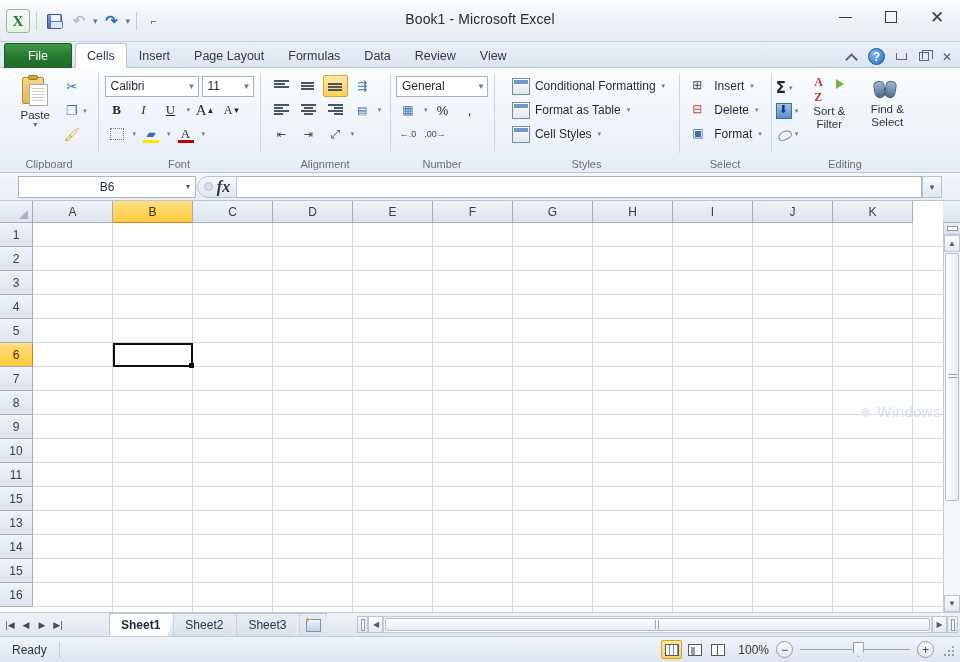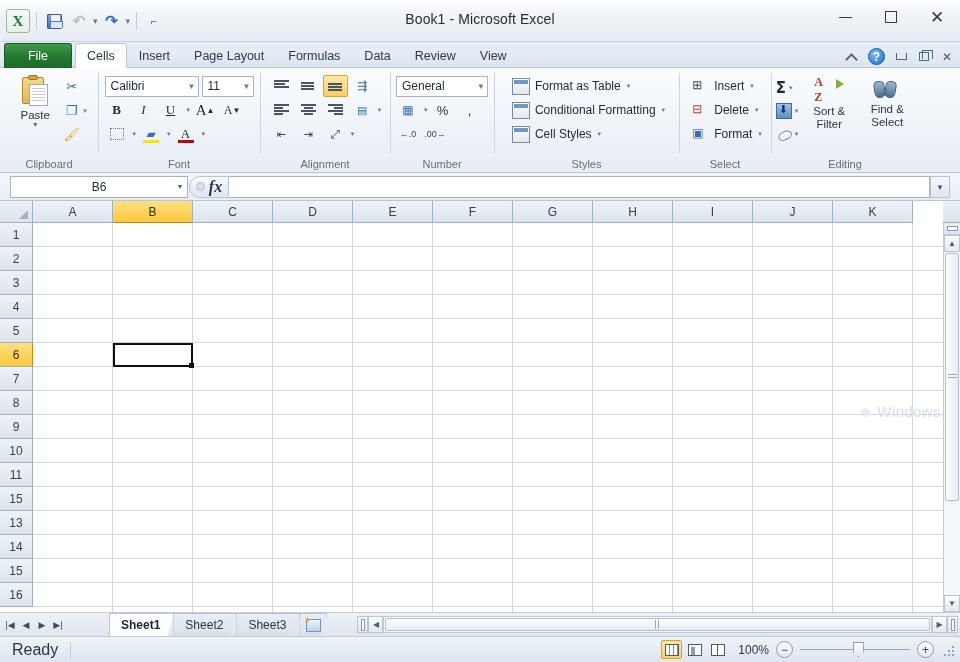--- a/index.html
+++ b/index.html
@@ -131,21 +131,21 @@
   .funnel { position:absolute; right:0; top:3px; width:0; height:0; border-left:8px solid #7fae3f;
             border-top:5px solid transparent; border-bottom:5px solid transparent; }
   .findico { width:28px; height:26px; position:relative; }
   .findico .b1, .findico .b2 { position:absolute; top:5px; width:11px; height:17px; border-radius:5px 5px 6px 6px;
             background:linear-gradient(180deg,#9fb8cf,#4d6d8f); border:1px solid #3a5673; }
   .findico .b1 { left:1px; transform:rotate(-9deg); }
   .findico .b2 { left:12px; transform:rotate(9deg); }
 
   
   .fbar { height:28px; flex:0 0 28px; display:flex; align-items:center; gap:0;
-          background:linear-gradient(180deg,#f3f7fb,#e8eef6); border-bottom:1px solid #b9c6d6; padding:0 10px; }
+          background:linear-gradient(180deg,#f3f7fb,#e8eef6); border-bottom:1px solid #b9c6d6; padding:0 18px; }
   .namebox { width:178px; height:22px; background:#fff; border:1px solid #a8b4c2; display:flex; align-items:center;
              justify-content:center; position:relative; font-size:12px; color:#1f2933; }
   .namebox .nbarr { position:absolute; right:5px; font-size:8px; color:#4a5562; }
   .fsep { width:1px; height:20px; }
   .fxzone { width:40px; height:22px; display:flex; align-items:center; justify-content:center;
             background:linear-gradient(180deg,#f6f9fc,#dfe6ef); border:1px solid #b9c4d1; border-radius:11px 0 0 11px; gap:4px; }
   .fxdot { width:9px; height:9px; border-radius:50%; background:#d8dfe8; border:1px solid #b3bdc9; }
   .fxlabel { font-family:"Liberation Serif",serif; font-style:italic; font-size:16px; color:#2b3540; font-weight:bold; }
   .finput { flex:1; height:22px; background:#fff; border:1px solid #a8b4c2; border-left:none; }
   .fdrop { width:20px; height:22px; background:linear-gradient(180deg,#f6f9fc,#dfe6ef); border:1px solid #b9c4d1;
@@ -217,21 +217,21 @@
              background:linear-gradient(180deg,#f2f5f9,#e0e6ee); border:1px solid #bcc6d1; }
   .hsplitl i { width:4px; height:12px; background:#fff; border:1px solid #8d9aa8; }
   .htrack { flex:1; height:17px; background:#f4f7fa; border:1px solid #c3ccd6; position:relative; }
   .hthumb { position:absolute; left:1px; top:1px; bottom:1px; width:calc(100% - 2px);
             background:linear-gradient(180deg,#fdfdfe,#e6ecf3); border:1px solid #b3bfcc; border-radius:2px;
             display:flex; align-items:center; justify-content:center; }
 
   
   .statusbar { height:26px; flex:0 0 26px; display:flex; align-items:center;
                background:linear-gradient(180deg,#eff3f8,#dde5ee); border-top:1px solid #c3ccd6; position:relative; }
-  .stready { padding:0 12px; font-size:16px; color:#2b3540; }
+  .stready { padding:0 12px; font-size:12px; color:#2b3540; }
   .stsep { width:1px; height:16px; background:#c3ccd6; }
   .stright { position:absolute; right:6px; display:flex; align-items:center; gap:7px; }
   .viewbtns { display:flex; gap:2px; }
   .vbtn { width:21px; height:19px; display:flex; align-items:center; justify-content:center; border-radius:2px; }
   .vbtn.on { background:linear-gradient(180deg,#ffe9a8,#fdcf5e); border:1px solid #d9a328; }
   .vico1 { width:14px; height:12px; border:1px solid #4c5b6b; background:
            repeating-linear-gradient(90deg,#fff 0 3px,#7d8d9e 3px 4px),
            repeating-linear-gradient(180deg,#fff 0 3px,#7d8d9e 3px 4px); }
   .vico2 { width:14px; height:12px; border:1px solid #4c5b6b; background:#fff; position:relative; }
   .vico2:after { content:""; position:absolute; left:2px; top:2px; width:4px; height:8px; background:#8d9dae; }
@@ -478,26 +478,26 @@
             </div>
         </div>
       </div>
       <div class="glabel">Number</div>
     </div>
 
     <div class="group" style="width:185px">
       <div class="gbody" style="flex-direction:column; align-items:flex-start; padding-left:4px">
         <div class="stylebtn">
           <span class="styleico"></span>
-          <span>Format as Table</span>
+          <span>Conditional Formatting</span>
           <span class="tiny-arr">▾</span>
         </div>
         <div class="stylebtn">
           <span class="styleico"></span>
-          <span>Conditional Formatting</span>
+          <span>Format as Table</span>
           <span class="tiny-arr">▾</span>
         </div>
         <div class="stylebtn">
           <span class="styleico"></span>
           <span>Cell Styles</span>
           <span class="tiny-arr">▾</span>
         </div>
       </div>
       <div class="glabel">Styles</div>
     </div>

